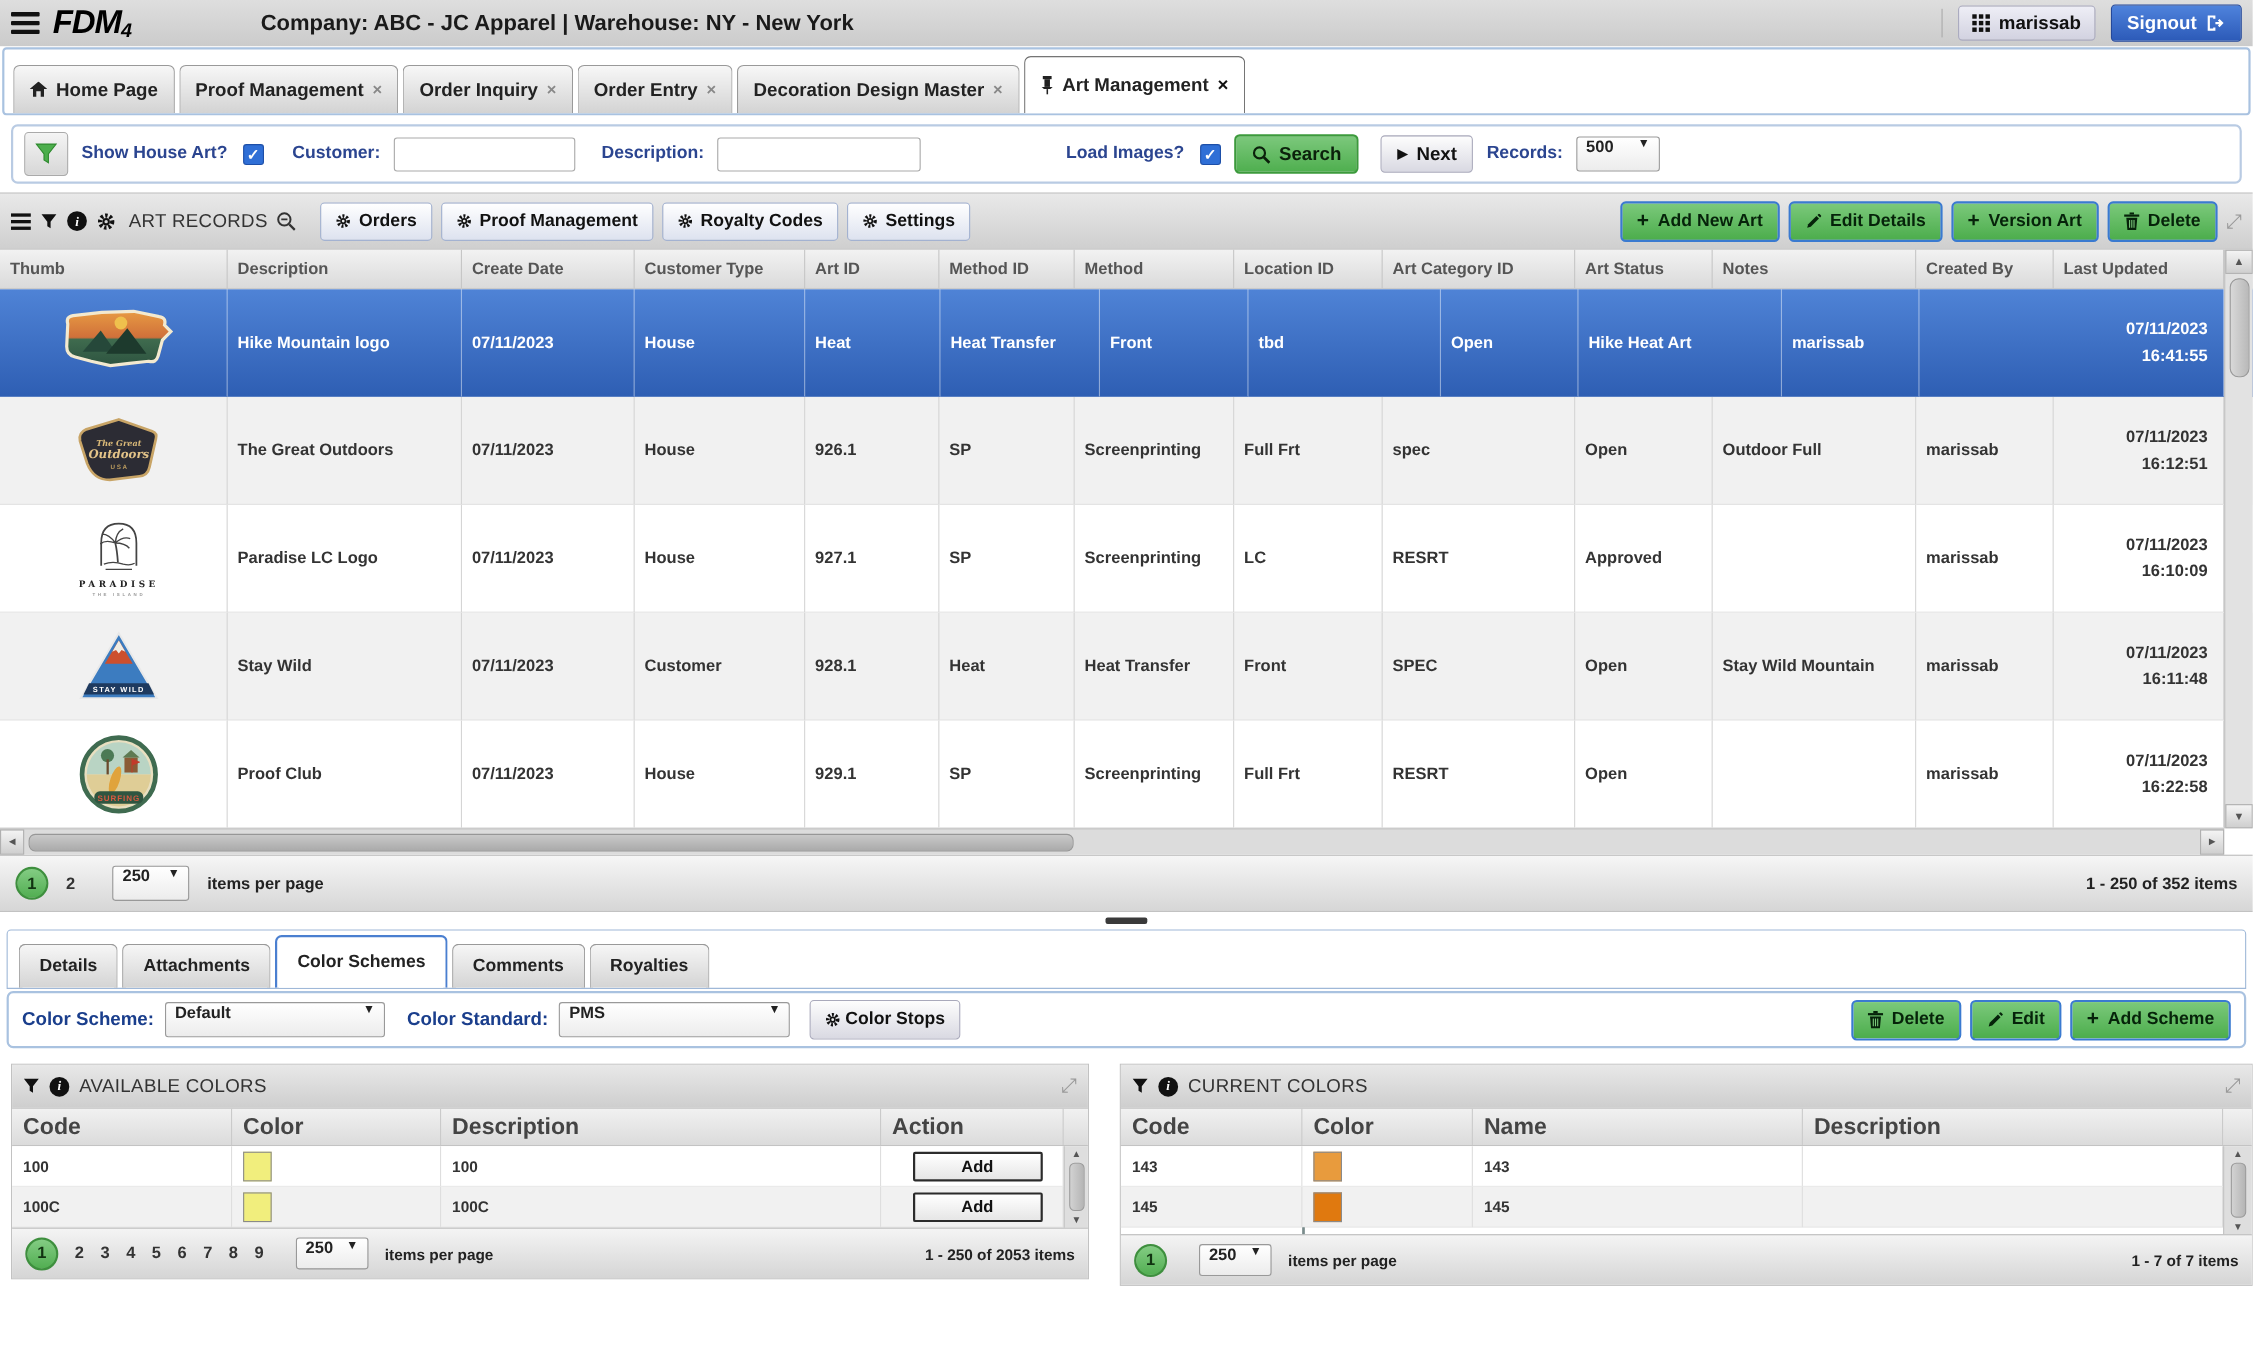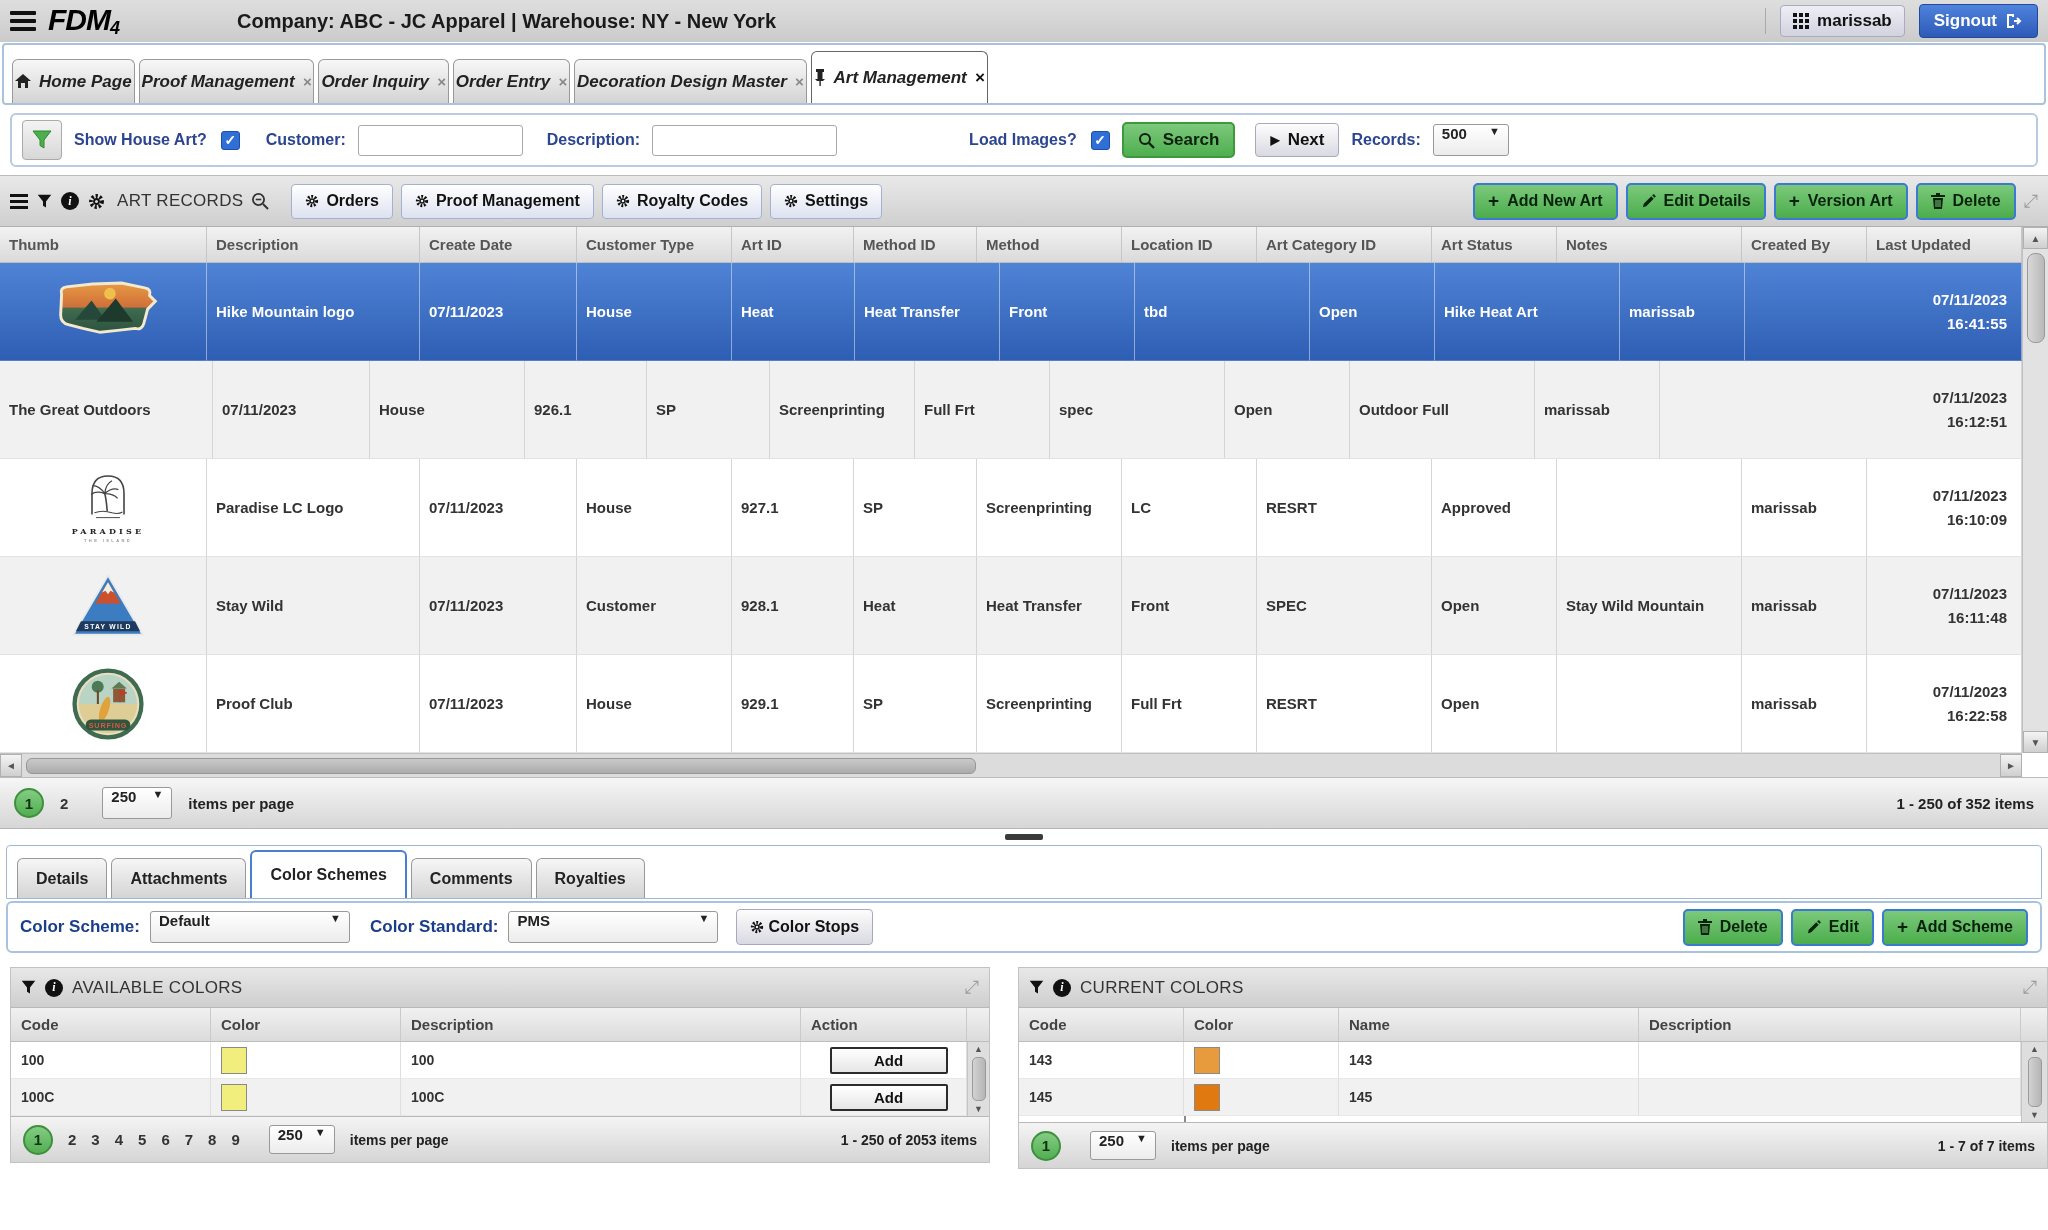--- a/index.html
+++ b/index.html
@@ -16,21 +16,21 @@
   .company { font-size:20px; font-weight:600; color:#1a1a1a; margin-left:110px; }
   .topbar-right { margin-left:auto; display:flex; align-items:center; gap:14px; }
   .topbar-divider { width:1px; height:26px; background:#aaa; }
   .user-btn { display:flex; align-items:center; gap:8px; background:linear-gradient(#eeeef6,#d2d2e0); border:1px solid #ababc0; border-radius:4px; height:32px; padding:0 12px; font-size:17px; font-weight:600; color:#111; cursor:pointer; }
   .grid-icon { display:grid; grid-template-columns:repeat(3,4px); grid-template-rows:repeat(3,4px); gap:2px; }
   .grid-icon i { background:#111; }
   .signout-btn { display:flex; align-items:center; gap:8px; background:linear-gradient(#4f83dc,#2c5ab8); border:1px solid #24489a; border-radius:4px; height:34px; padding:2px 14px; color:#fff; font-size:17px; font-weight:700; cursor:pointer; }
 
   
   .tabstrip { height:62px; border:2px solid #a9c2e0; border-radius:4px; margin:1px 2px 0; display:flex; align-items:flex-end; padding:0 0 0 8px; background:#fff; flex:0 0 auto; }
-  .tab { display:flex; align-items:center; gap:8px; height:44px; padding:0 2px; margin-right:4px; background:linear-gradient(#f7f7f7,#d3d3d3); border:1px solid #999; border-bottom:none; border-radius:6px 6px 0 0; font-size:17px; font-weight:600; color:#222; cursor:pointer;font-style:italic; }
+  .tab { display:flex; align-items:center; gap:8px; height:44px; padding:0 14px; margin-right:4px; background:linear-gradient(#f7f7f7,#d3d3d3); border:1px solid #999; border-bottom:none; border-radius:6px 6px 0 0; font-size:17px; font-weight:600; color:#222; cursor:pointer; }
   .tab .x { color:#888; font-weight:700; font-size:15px; }
   .tab.active { height:52px; background:#fff; border:1px solid #666; border-bottom:none; }
   .tab.active .x { color:#111; font-size:17px; }
   .home-ico, .pin-ico { display:inline-flex; }
 
   
   .filter-section { height:70px; flex:0 0 auto; background:#fff; }
   .filter-box { margin:8px 10px; height:54px; border:2px solid #b9cbe3; border-radius:6px; display:flex; align-items:center; padding:0 10px; gap:12px; }
   .funnel-btn { width:40px; height:40px; background:linear-gradient(#f4f4f4,#d7d7d7); border:1px solid #aaa; border-radius:4px; display:flex; align-items:center; justify-content:center; cursor:pointer; }
   .blbl { color:#2b4590; font-weight:700; font-size:16px; }
@@ -99,21 +99,21 @@
   .gray-btn { display:flex; align-items:center; gap:4px; height:36px; padding:0 13px; background:linear-gradient(#fdfdfd,#d9d9e2); border:1px solid #a9a9bb; border-radius:4px; font-size:16px; font-weight:700; color:#111; cursor:pointer; }
 
   
   .panels { flex:1; display:flex; gap:28px; padding:10px 0 0 10px; align-items:flex-start; }
   .panel { display:flex; flex-direction:column; border:1px solid #c2c2c2; }
   .panel.left { width:980px; }
   .panel.right { flex:1; }
   .panel-head { height:40px; background:linear-gradient(#e8e8e8,#cecece); border-bottom:1px solid #b8b8b8; display:flex; align-items:center; gap:9px; padding:0 10px; }
   .panel-head .expand-ico { margin-left:auto; }
   .pcols { display:flex; height:34px; background:linear-gradient(#f1f1f1,#dbdbdb); border-bottom:1px solid #bdbdbd; }
-  .pcols .hc { display:flex; align-items:center; padding-left:10px; font-size:15px; color:#444; font-weight:600; border-right:1px solid #cacaca; cursor:pointer; }
+  .pcols .hc { display:flex; align-items:center; padding-left:10px; font-size:21px; color:#444; font-weight:600; border-right:1px solid #cacaca; cursor:pointer; }
   .prow { display:flex; height:37px; }
   .prow.even { background:#fff; } .prow.odd { background:#f1f1f1; }
   .prow .gc { display:flex; align-items:center; padding-left:10px; font-size:14px; font-weight:600; color:#333; border-right:1px solid #dedede; border-bottom:1px solid #e8e8e8; }
   .swatch { width:26px; height:27px; border:1px solid #8a8a8a; }
   .ac-code{width:200px;} .ac-color{width:190px;} .ac-desc{width:400px;} .ac-action{flex:1; justify-content:center; padding-left:0;}
   .cc-code{width:165px;} .cc-color{width:155px;} .cc-name{width:300px;} .cc-desc{flex:1;}
   .add-btn { width:118px; height:27px; background:linear-gradient(#ffffff,#e6e6e6); border:2px solid #2b2b2b; border-radius:2px; font-size:15px; font-weight:600; color:#111; display:flex; align-items:center; justify-content:center; cursor:pointer; }
   .pscroll { width:22px; background:#dedede; border-left:1px solid #c4c4c4; display:flex; flex-direction:column; align-items:center; justify-content:space-between; padding:2px 0; }
   .pscroll .tri { font-size:9px; color:#555; cursor:pointer; }
   .pscroll .pthumb { width:14px; flex:1; margin:3px 0; background:linear-gradient(90deg,#d2d2d2,#b5b5b5); border:1px solid #9a9a9a; border-radius:5px; }
@@ -360,20 +360,28 @@
       <div class="gc mc-status">Open</div>
       <div class="gc mc-notes">Hike Heat Art</div>
       <div class="gc mc-createdby">marissab</div>
       <div class="gc mc-updated">
         <span>07/11/2023</span>
         <span>16:41:55</span>
       </div>
     </div>
 
     <div class="grid-row odd">
+      <div class="gc mc-thumb">
+        <svg width="82" height="70" viewBox="0 0 100 80">
+          <path d="M50,5 L87,18 Q93,20 91,27 L84,58 Q82,67 73,68 L40,72 Q22,72 15,54 L7,29 Q5,20 14,16 Z" fill="#2c2c34" stroke="#c8a466" stroke-width="3" stroke-linejoin="round"></path>
+          <text x="50" y="34" font-size="9" fill="#d8b878" font-style="italic" text-anchor="middle" font-family="DejaVu Serif, serif">The Great</text>
+          <text x="50" y="48" font-size="13" fill="#e4c489" font-style="italic" font-weight="bold" text-anchor="middle" font-family="DejaVu Serif, serif">Outdoors</text>
+          <text x="50" y="60" font-size="7" fill="#b99a5e" text-anchor="middle">U S A</text>
+        </svg>
+      </div>
       <div class="gc mc-desc">The Great Outdoors</div>
       <div class="gc mc-cdate">07/11/2023</div>
       <div class="gc mc-ctype">House</div>
       <div class="gc mc-artid">926.1</div>
       <div class="gc mc-mid">SP</div>
       <div class="gc mc-method">Screenprinting</div>
       <div class="gc mc-loc">Full Frt</div>
       <div class="gc mc-cat">spec</div>
       <div class="gc mc-status">Open</div>
       <div class="gc mc-notes">Outdoor Full</div>

